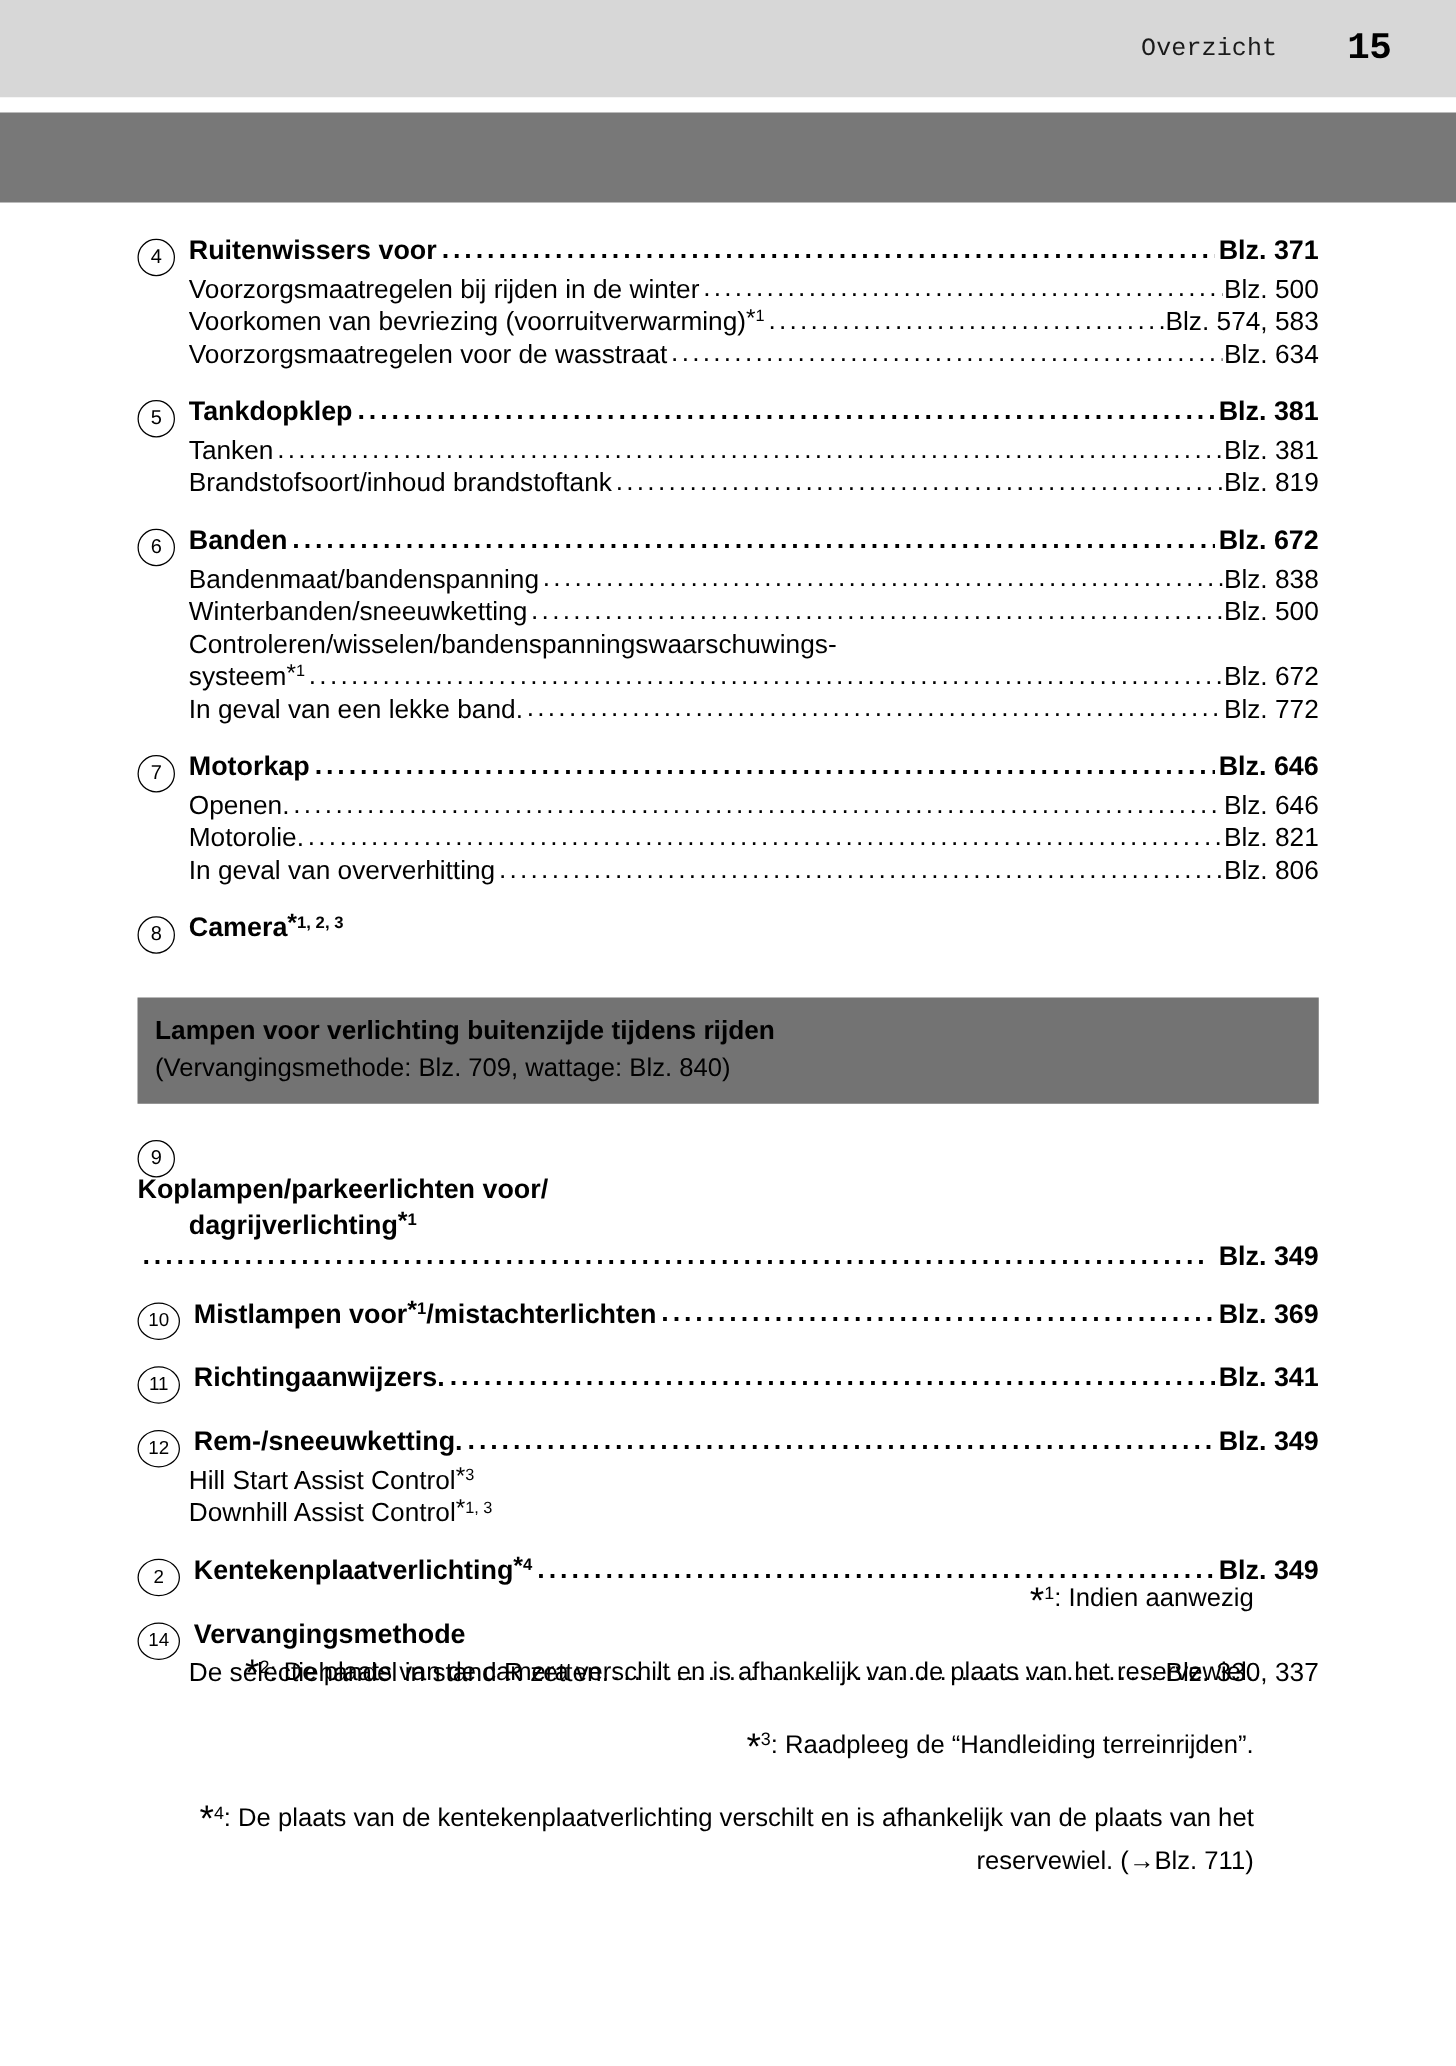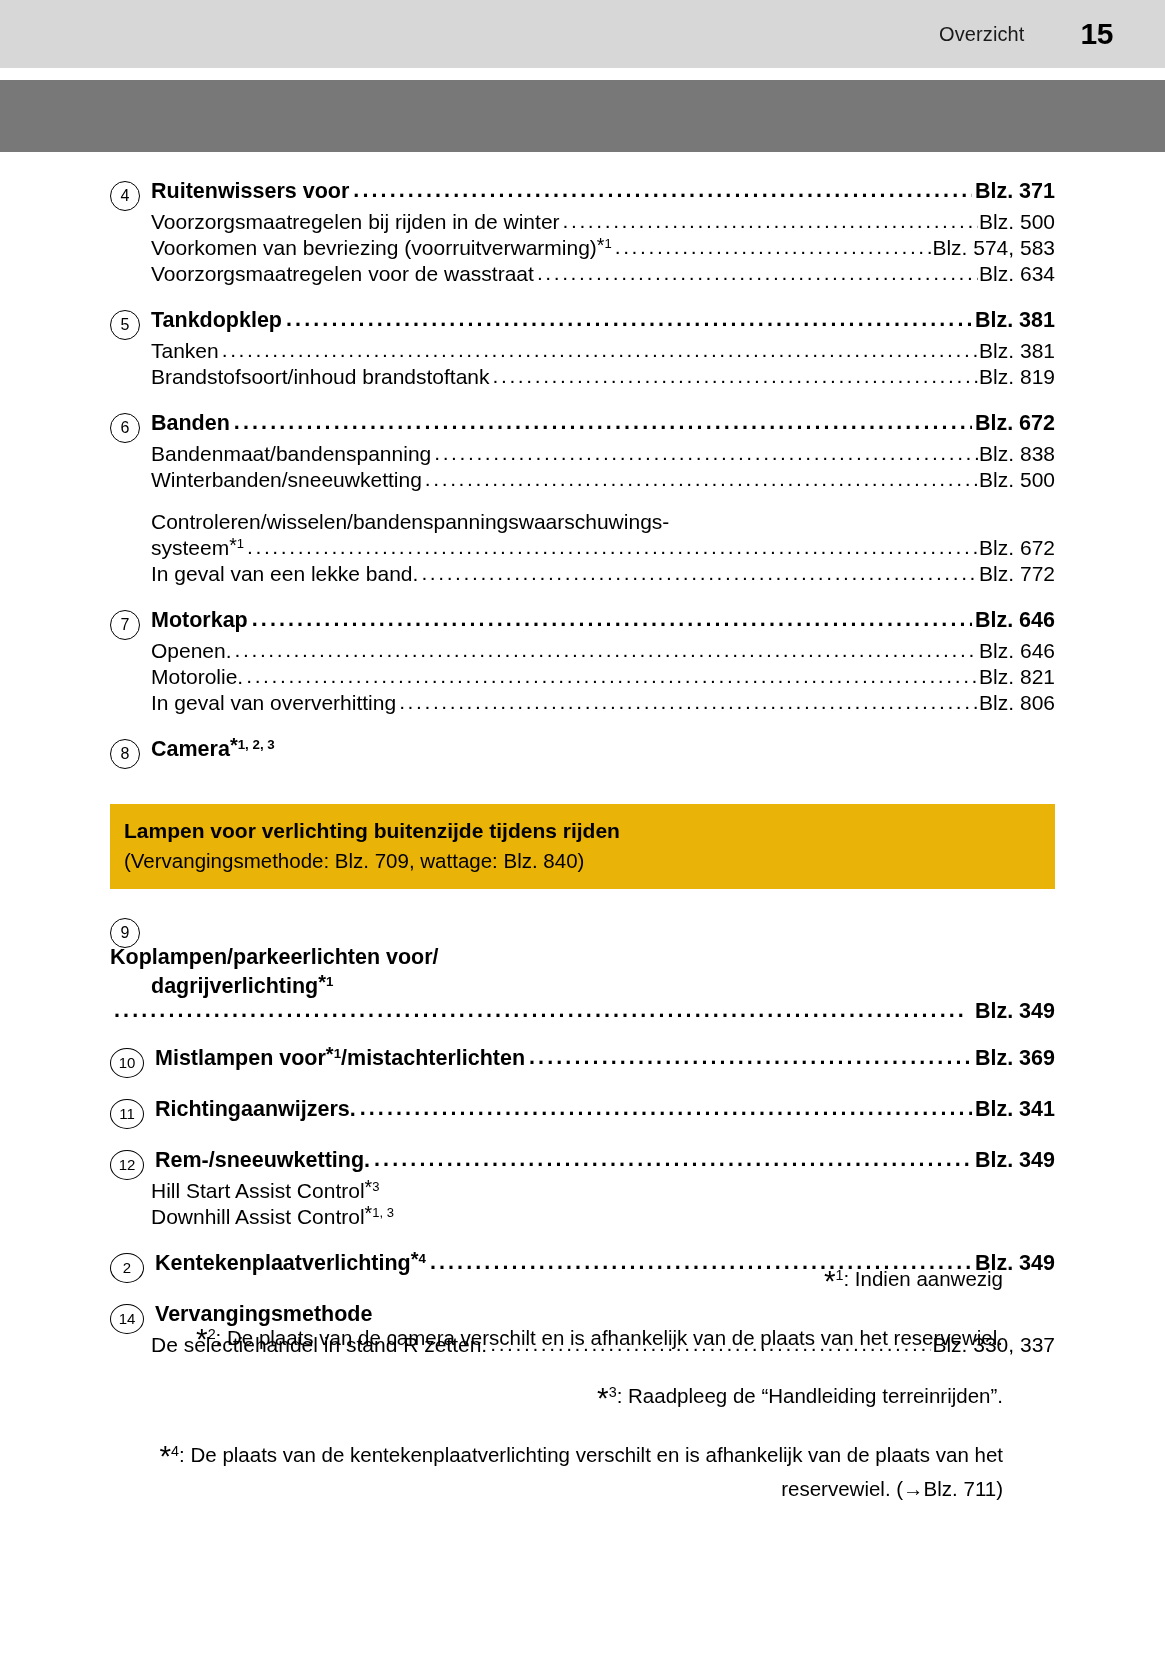--- a/index.html
+++ b/index.html
@@ -12,27 +12,28 @@
     width: 1165px;
     height: 1653px;
     position: relative;
     font-family: "Liberation Sans", sans-serif;
     color: #000000;
     overflow: hidden;
   }
 
   
   .page-header {
-    height: 68px;
+    height: 78px;
     background: #d7d7d7;
     display: flex;
     align-items: center;
     justify-content: flex-end;
     padding-right: 52px;
     box-sizing: border-box;
+    font-family: Liberation Mono, monospace;
   }
   .header-section-name {
     font-size: 20px;
     color: #1a1a1a;
     letter-spacing: .1px;
   }
   .header-page-number {
     font-size: 30px;
     font-weight: bold;
     margin-left: 56px;
@@ -146,40 +147,40 @@
     margin-bottom: 4px;
   }
   .entry-twoline .entry-title {
     margin-left: 41px;
   }
 
   
   .sub-wrap-first {
     font-size: 21px;
     margin-left: 41px;
-    margin-top: 18px;
+    margin-top: 2px;
     white-space: nowrap;
   }
 
   sup.fn {
     font-size: 0.62em;
     vertical-align: baseline;
     position: relative;
     top: -0.52em;
     letter-spacing: 0;
   }
   sup.fn .star {
     font-size: 1.5em;
     position: relative;
     top: 0.17em;
   }
 
   
   .section-banner {
-    background: #eab308;
+    background: #737373;
     margin: 38px 0 0 0;
     padding: 13px 0 15px 14px;
     box-sizing: border-box;
   }
   .banner-title {
     font-size: 21px;
     font-weight: bold;
     line-height: 1.32;
   }
   .banner-sub {

